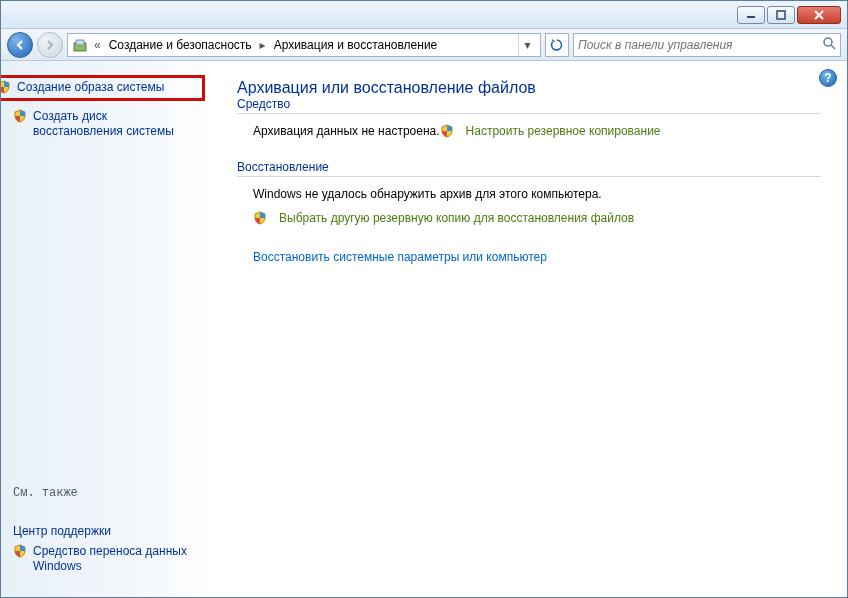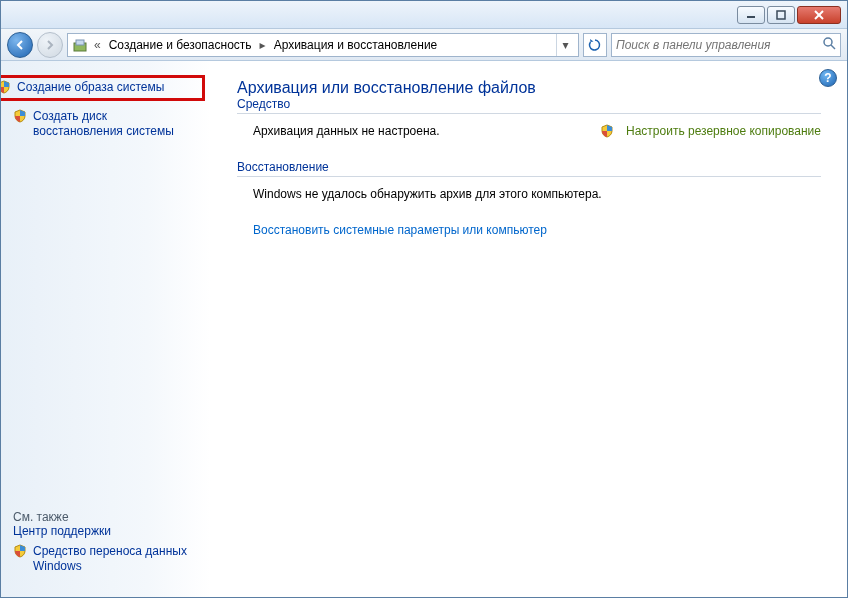--- a/index.html
+++ b/index.html
@@ -47,21 +47,21 @@
   }
   .bc-icon { width: 16px; height: 16px; }
   .bc-sep { color: #555; padding: 0 2px; }
   .bc-link { color: #000; padding: 1px 2px; }
   .bc-drop { width: 18px; height: 22px; border-left: 1px solid #cbd6e2; display:flex;align-items:center;justify-content:center; color:#555; }
   .refresh-btn {
     width: 24px; height: 24px; border: 1px solid #9fb4cc; background: #fff;
     display: flex; align-items: center; justify-content: center; color: #1e63b0;
   }
   .search-box {
-    width: 230px; height: 24px; background: #fff; border: 1px solid #9fb4cc;
+    width: 268px; height: 24px; background: #fff; border: 1px solid #9fb4cc;
     display: flex; align-items: center; padding: 0 4px;
   }
   .search-box input {
     flex: 1; border: none; outline: none; font-size: 12px; font-style: italic; color: #888;
   }
   .search-box .mag { color: #5a7ea3; }
   
   .body { flex: 1; display: flex; overflow: hidden; }
   .sidebar {
     width: 210px; background: linear-gradient(to right, #e8f0f8, #f4f8fc 70%, #ffffff);
@@ -71,41 +71,41 @@
   .home-link { color: #003399; line-height: 1.3; display: block; margin-bottom: 12px; }
   .task-item { display: flex; align-items: flex-start; gap: 6px; margin-bottom: 8px; color: #003399; line-height: 1.3; }
   .shield {
     width: 14px; height: 14px; display: inline-block; position: relative;
   }
   .shield svg { width: 14px; height: 14px; }
   .highlight-box {
     border: 3px solid #d10a0a; padding: 2px 4px; margin-left: -23px; margin-right: -6px; margin-bottom: 8px;
   }
   .highlight-box .task-item { margin-bottom: 0; }
-  .see-also { color: #4b5a6a; margin-top: auto; margin-bottom: 0; }
+  .see-also { color: #4b5a6a; margin-top: auto; margin-bottom: 24px; font-family: Liberation Mono, monospace; }
   .see-link { color: #003399; display: block; margin-bottom: 6px; }
   
   .main {
     flex: 1; background: #fff; padding: 18px 26px 18px 26px; position: relative;
   }
   .help-btn {
     position: absolute; top: 8px; right: 10px; width: 18px; height: 18px;
     border-radius: 50%; background: radial-gradient(circle at 35% 30%, #6fb7f3, #1e63b0);
     color: #fff; font-weight: bold; font-size: 12px; display:flex;align-items:center;justify-content:center;
     border: 1px solid #2a5e94;
   }
   h1.page-title { color: #003399; font-weight: normal; font-size: 16px; }
   .section-head {
     color: #003399; font-size: 12px; padding-bottom: 2px; margin-bottom: 10px;
     border-bottom: 1px solid #d0d8e2;
     display: flex; align-items: baseline;
   }
   .section-head span:first-child { flex: 0 0 auto; margin-right: 8px; }
   .section-body { padding-left: 16px; margin-bottom: 22px; }
-  .line { display: flex; justify-content: space-between; align-items: center; margin-bottom: 10px; }
+  .line { display: flex; align-items: center; margin-bottom: 10px; }
   .plain { color: #000; }
   .action-link { color: #4d7c0f; display: inline-flex; align-items: center; gap: 12px; }
   .sub-link { color: #0066cc; display: block; margin-top: 18px; padding-left: 16px; }
 </style>
 </head>
 <body>
 
 <div class="window">
 
   <div class="titlebar">
@@ -235,19 +235,29 @@
             <span>Настроить резервное копирование</span>
           </a>
         </div>
       </div>
 
       <div class="section-head">
         <span>Восстановление</span>
       </div>
       <div class="section-body">
         <div class="plain" style="margin-bottom:10px;">Windows не удалось обнаружить архив для этого компьютера.</div>
+        <a class="action-link">
+          <span class="shield">
+            <svg viewBox="0 0 14 14">
+                <path d="M7 1 L12 3 V7 C12 10 9.5 12.5 7 13 C4.5 12.5 2 10 2 7 V3 Z" fill="#f5cb3a" stroke="#b58b12"></path>
+                <path d="M7 1 L12 3 V7 L7 7 Z" fill="#3c8dd6"></path>
+                <path d="M7 7 L7 13 C4.5 12.5 2 10 2 7 Z" fill="#d94f3a"></path>
+              </svg>
+          </span>
+          <span>Выбрать другую резервную копию для восстановления файлов</span>
+        </a>
       </div>
 
       <a class="sub-link">Восстановить системные параметры или компьютер</a>
     </div>
 
   </div>
 </div>
 
 </body></html>

